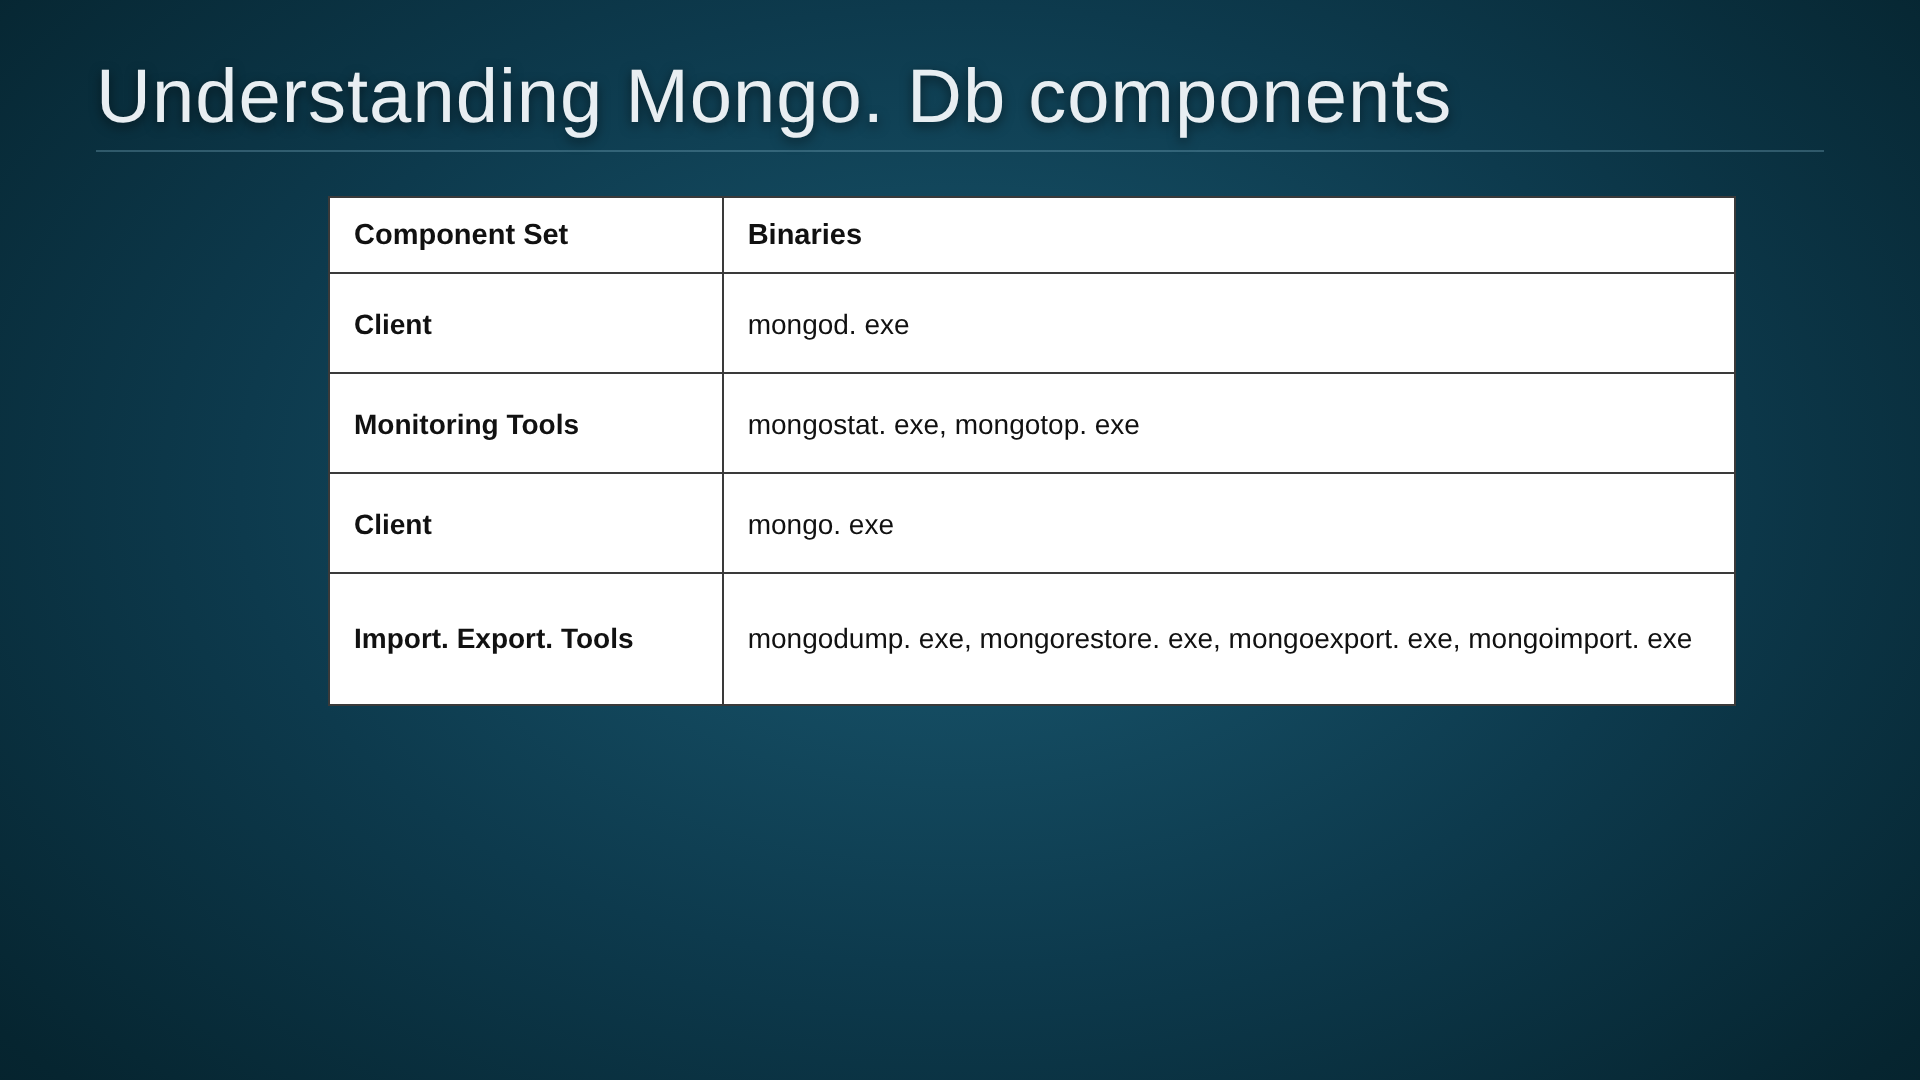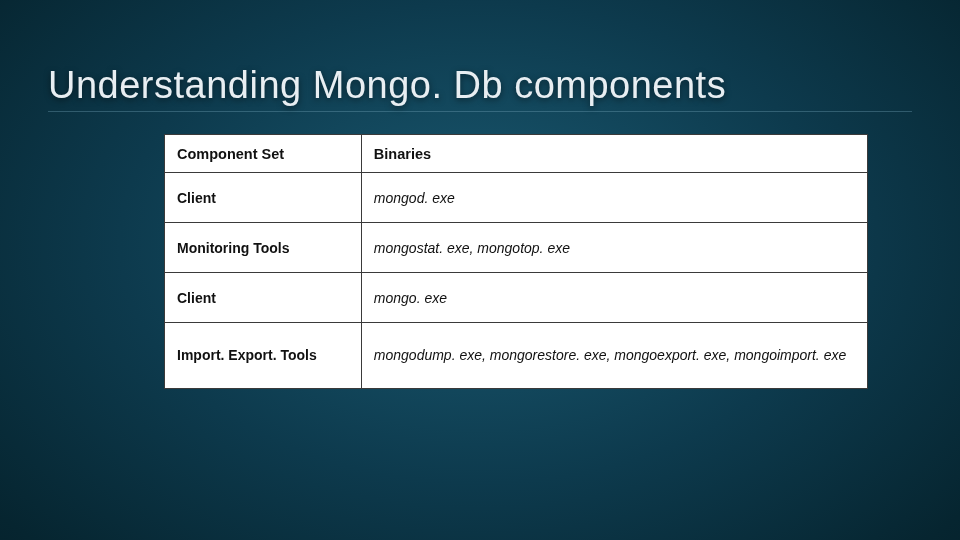--- a/index.html
+++ b/index.html
@@ -15,21 +15,20 @@
   }
   .title {
     font-size: 38px;
     font-weight: 300;
     color: #e8eef2;
     letter-spacing: 0.5px;
     margin-bottom: 22px;
     text-shadow: 0 2px 6px rgba(0,0,0,0.5);
     border-bottom: 1px solid rgba(120,170,190,0.35);
     padding-bottom: 4px;
-    margin-top: 36px;
   }
   .table-wrap {
     margin: 0 60px 0 100px;
   }
   table {
     width: 100%;
     border-collapse: collapse;
     background: #ffffff;
     font-size: 14px;
     margin-left: 16px;
@@ -46,21 +45,20 @@
     font-weight: 700;
     height: 38px;
     font-size: 14.5px;
   }
   td.col-comp {
     font-weight: 700;
     width: 28%;
   }
   td.col-bin {
     font-weight: 400;
-    font-style: italic;
   }
   tr.row-small td { height: 50px; }
   tr.row-big td { height: 66px; line-height: 1.35; }
 </style>
 </head>
 <body>
 
 <div class="slide">
   <h1 class="title">Understanding Mongo. Db components</h1>
 

